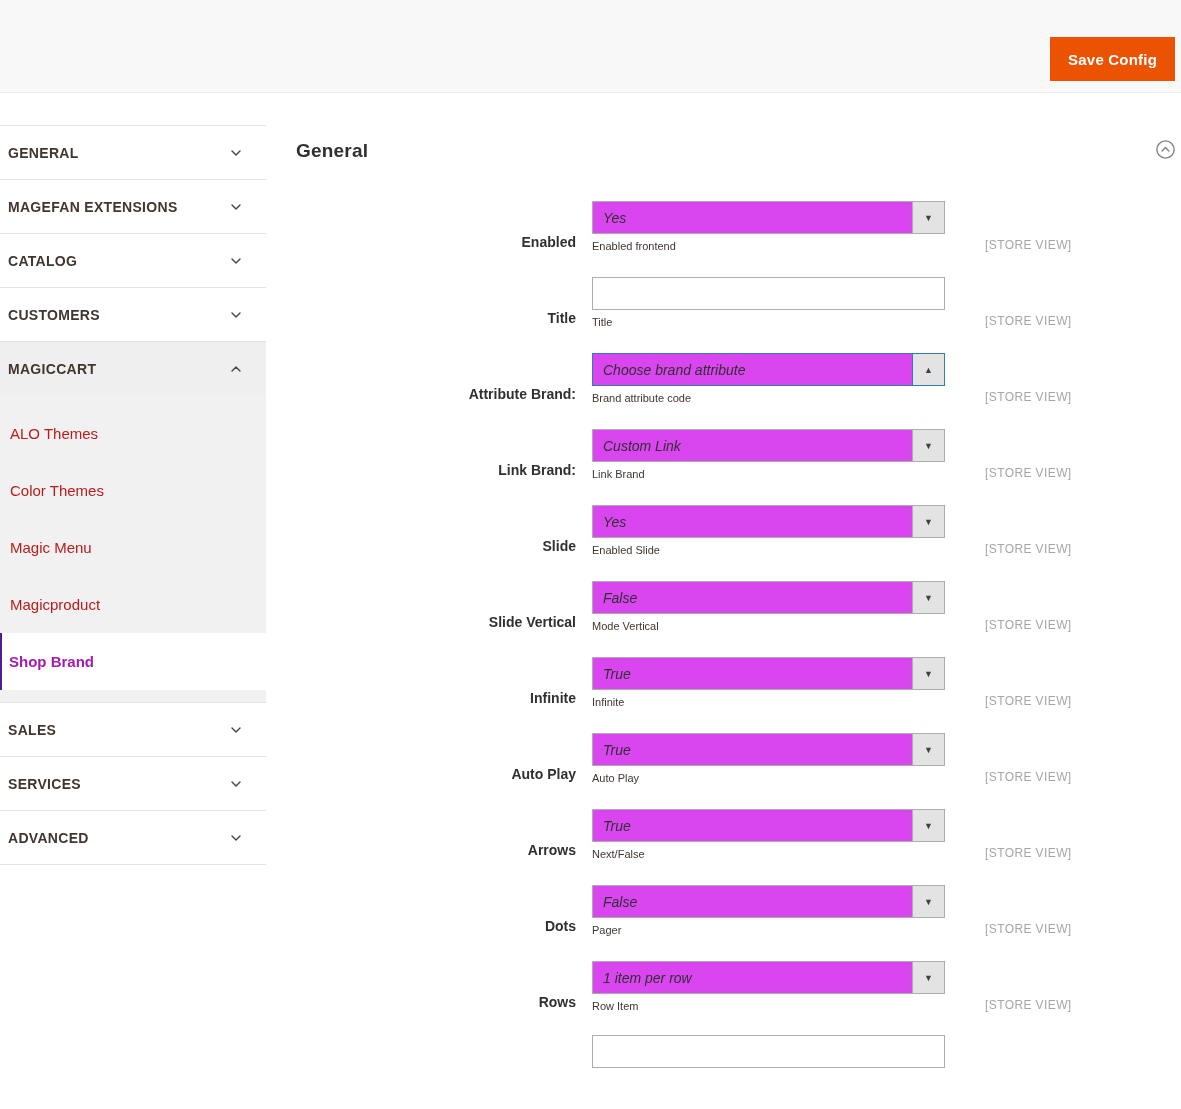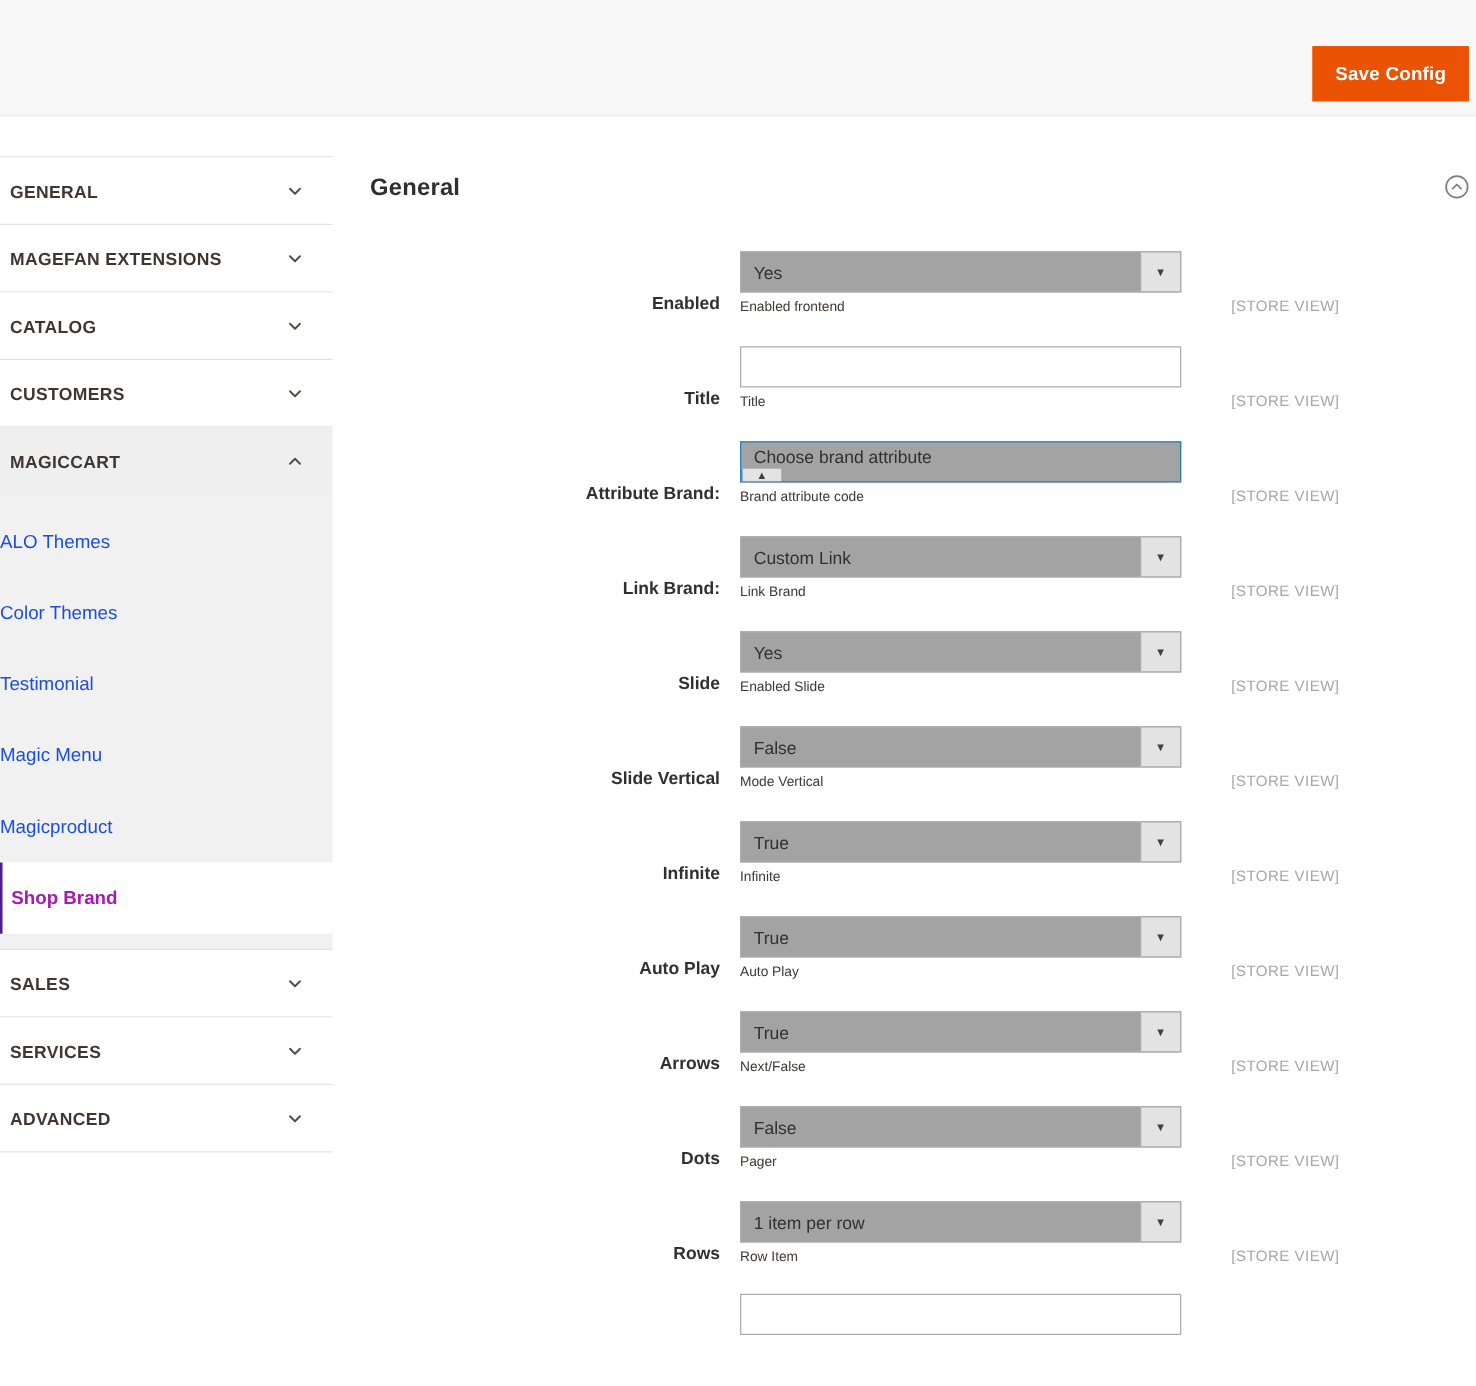--- a/index.html
+++ b/index.html
@@ -16,37 +16,37 @@
   .body-row { display:flex; align-items:flex-start; }
 
   
   .sidebar { width:266px; margin-top:32px; border-top:1px solid #e3e3e3; flex:none; }
   .side-section { height:54px; display:flex; align-items:center; justify-content:space-between;
     padding:0 22px 0 8px; border-bottom:1px solid #e3e3e3; background:#fff; cursor:pointer; }
   .side-section .side-label { font-size:14px; font-weight:700; color:#41362f; letter-spacing:.3px; }
   .side-section.expanded { background:#efefef; border-bottom:none; }
   .chev { display:flex; align-items:center; }
   .sub-list { background:#f1f1f1; padding:9px 0 12px 0; border-bottom:1px solid #e3e3e3; }
-  .sub-item { height:57px; display:flex; align-items:center; 
-    font-size:15px; color:#1d4ed8; cursor:pointer; }
+  .sub-item { height:57px; display:flex; align-items:center; padding-left:10px;
+    font-size:15px; color:#b91c1c; cursor:pointer; }
   .sub-item.selected { background:#fff; color:#a21caf; font-weight:700;
     border-left:2px solid #4c1d95; padding-left:7px; }
 
   
   .content { flex:1; padding:45px 4px 0 30px; }
   .section-head { display:flex; justify-content:space-between; align-items:center; margin-bottom:37px; }
   .section-title { font-size:19px; font-weight:600; color:#2f2f2f; letter-spacing:.2px; }
   .collapse-btn { background:none; border:none; cursor:pointer; padding:0; display:flex; }
 
   .form-row { display:flex; align-items:flex-end; margin-bottom:25px; }
   .field-label { width:280px; flex:none; text-align:right; padding-top:7px;
     font-size:14px; font-weight:600; color:#303030; line-height:19px; }
   .field-col { width:353px; flex:none; margin-left:16px; }
-  .control { display:flex; align-items:stretch; height:33px; border:1px solid #adadad; background:#a3a3a3; }
-  .control.focused { border-color:#2e7eb1;flex-direction:column; }
+  .control { display:flex; align-items:stretch; height:33px; border:1px solid #adadad; background:#d946ef;font-style:italic; }
+  .control.focused { border-color:#2e7eb1; }
   .select-value { flex:1; display:flex; align-items:center; padding:0 10px; font-size:14px; color:#303030;
     white-space:nowrap; overflow:hidden; }
   .arrow-btn { width:32px; flex:none; background:#e3e3e3; border-left:1px solid #adadad;
     display:flex; align-items:center; justify-content:center; font-size:9px; color:#45403d; cursor:pointer; }
   .control.focused .arrow-btn { border-left-color:#2e7eb1; }
   .text-input { width:100%; height:33px; border:1px solid #adadad; padding:0 10px; font-size:14px;
     color:#303030; font-family:inherit; background:#fff; }
   .note { margin-top:6px; font-size:11px; color:#41362f; }
   .scope { margin-left:40px; padding-top:9px; font-size:12px; color:#a6a6a6;
     letter-spacing:.4px; white-space:nowrap; }
@@ -99,21 +99,20 @@
           <span class="side-label">MAGICCART</span>
           <span class="chev">
             <svg width="16" height="16" viewBox="0 0 24 24" fill="none" stroke="#514943" stroke-width="2.2" stroke-linecap="round" stroke-linejoin="round">
               <polyline points="6 15 12 9 18 15"></polyline>
             </svg>
           </span>
         </div>
         <div class="sub-list">
           <div class="sub-item">ALO Themes</div>
           <div class="sub-item">Color Themes</div>
-          <div class="sub-item">Testimonial</div>
           <div class="sub-item">Magic Menu</div>
           <div class="sub-item">Magicproduct</div>
           <div class="sub-item selected">Shop Brand</div>
         </div>
         <div class="side-section">
           <span class="side-label">SALES</span>
           <span class="chev">
             <svg width="16" height="16" viewBox="0 0 24 24" fill="none" stroke="#514943" stroke-width="2.2" stroke-linecap="round" stroke-linejoin="round">
               <polyline points="6 9 12 15 18 9"></polyline>
             </svg>

